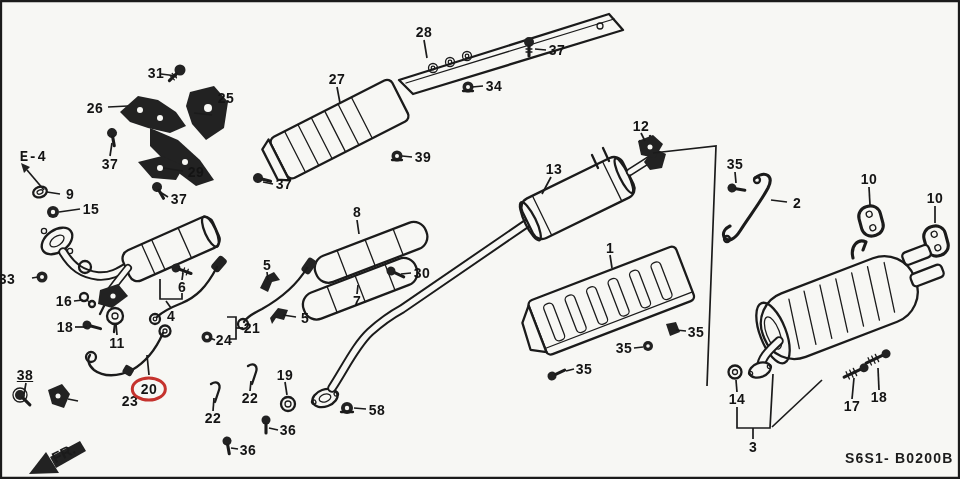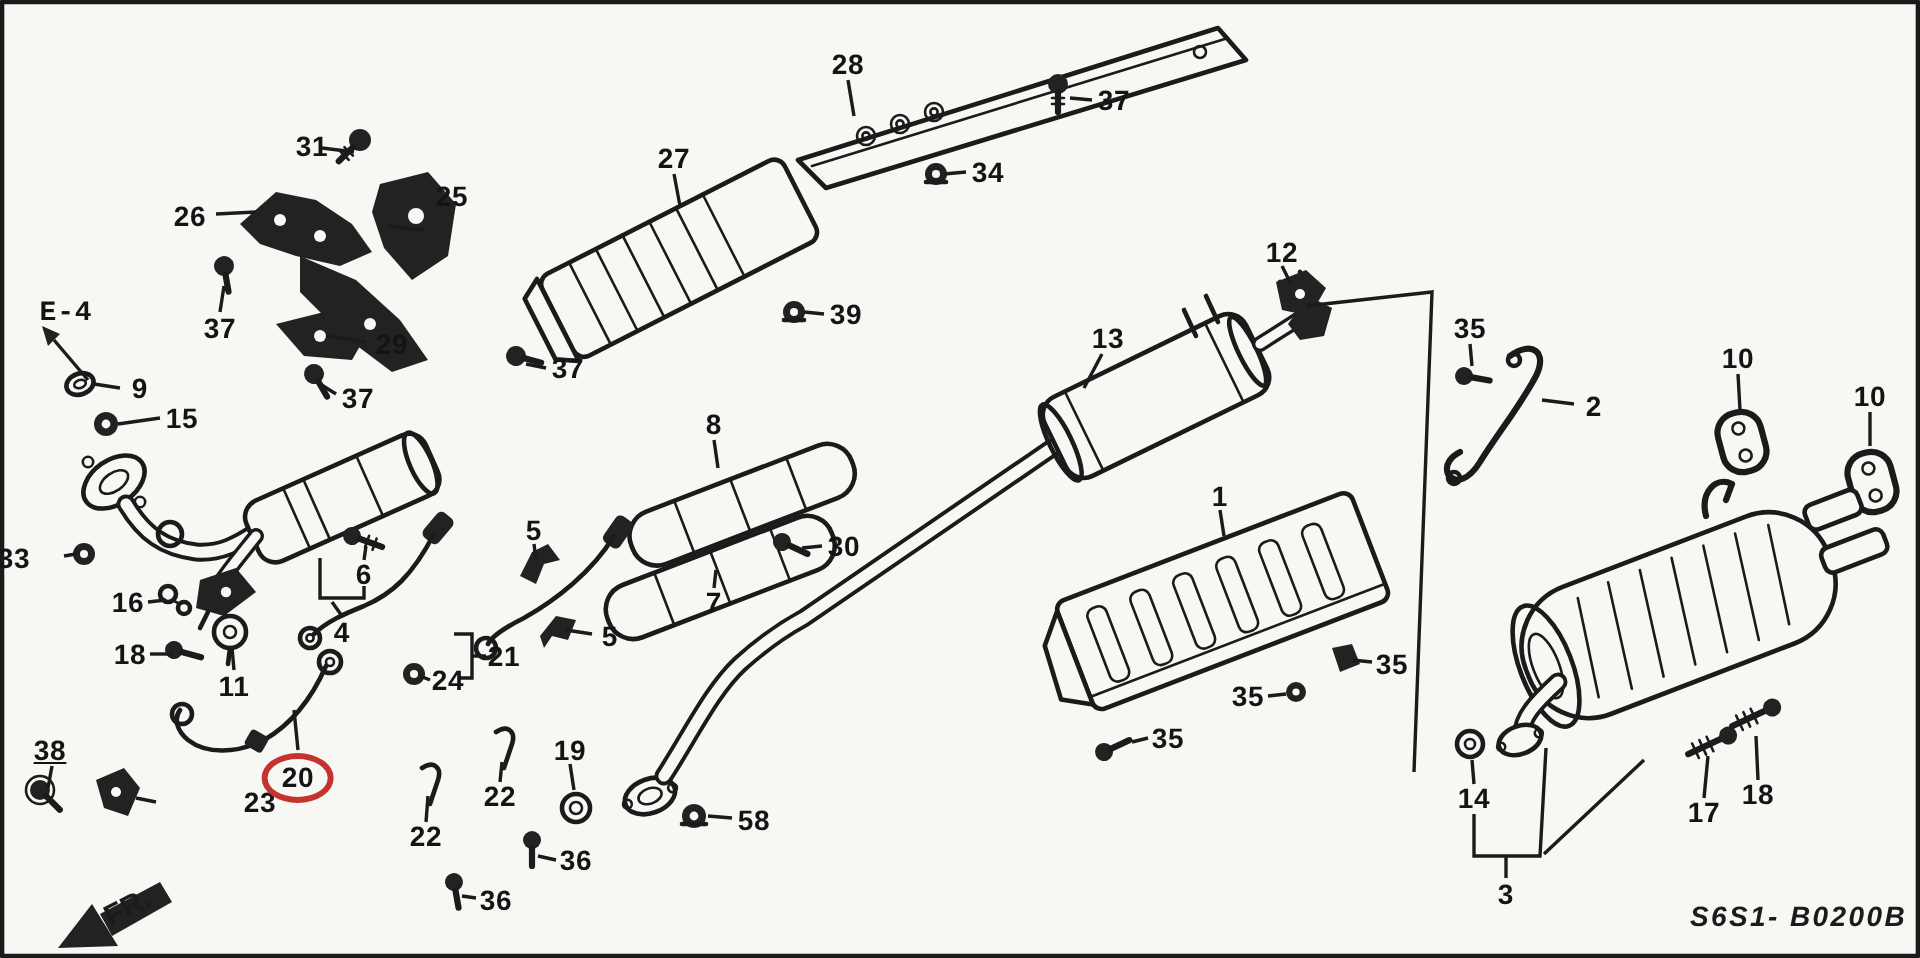--- a/index.html
+++ b/index.html
@@ -14,21 +14,21 @@
   .bgf{fill:#f7f7f4;stroke:none;}
   .po{stroke:#1b1b1b;stroke-width:9.5;fill:none;stroke-linecap:round;}
   .pi{stroke:#f7f7f4;stroke-width:5.6;fill:none;stroke-linecap:round;}
   .po2{stroke:#1b1b1b;stroke-width:8;fill:none;stroke-linecap:round;}
   .pi2{stroke:#f7f7f4;stroke-width:4.6;fill:none;stroke-linecap:round;}
   
   .plabel{position:absolute;transform:translate(-50%,-50%);font-weight:bold;font-size:14px;
           color:#141414;letter-spacing:.4px;white-space:nowrap;}
   .plabel.circled{border:3px solid var(--hl,#c5332e);border-radius:50%;padding:1px 7px 2px 7px;}
   #code{position:absolute;left:845px;top:450px;font-weight:bold;font-size:14px;
-        letter-spacing:1.2px;color:#1b1b1b;font-style:italic;}
+        letter-spacing:1.2px;color:#1b1b1b;}
 </style>
 </head>
 <body>
 
 <div id="stage">
   <svg id="art" width="960" height="479" viewBox="0 0 960 479">
 
     <rect x="1" y="1" width="958" height="477" class="ln w2"></rect>
 
     <g>

